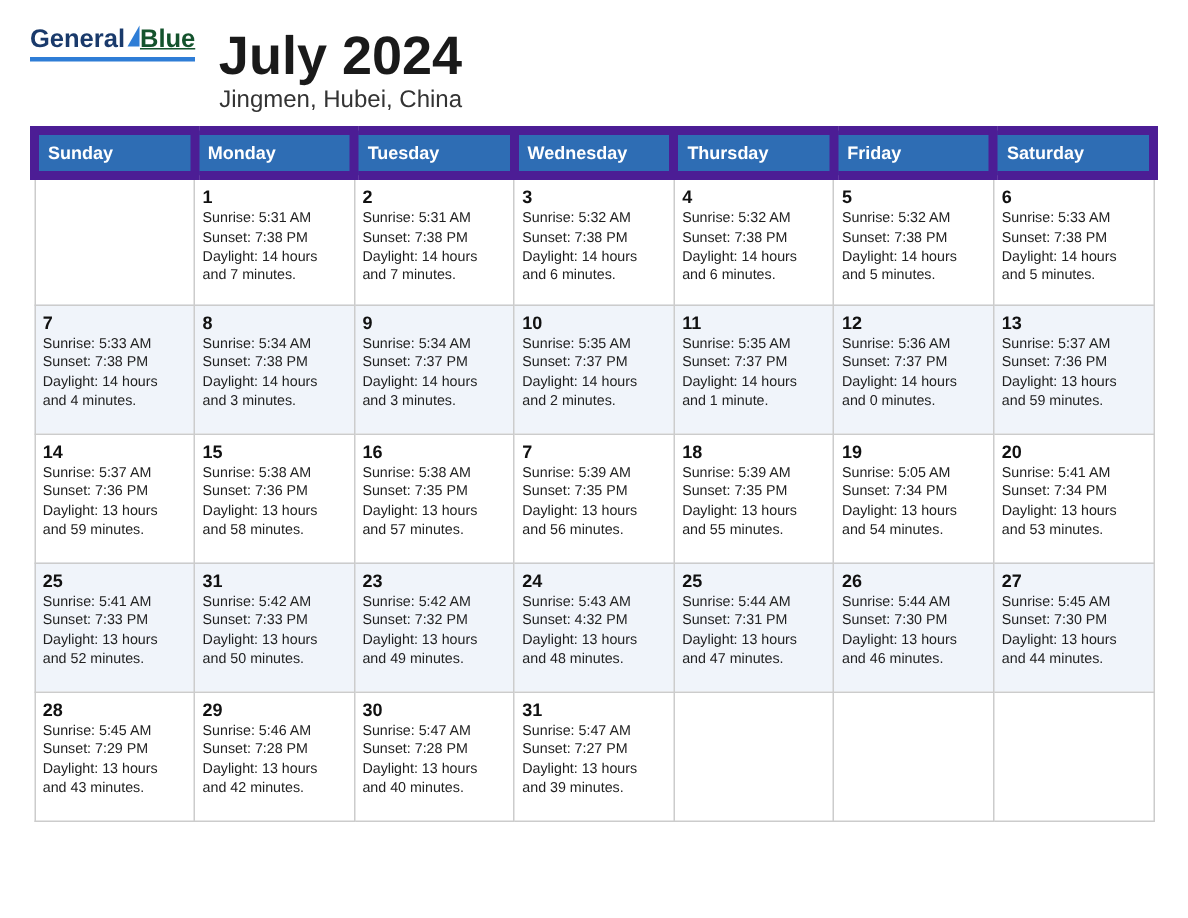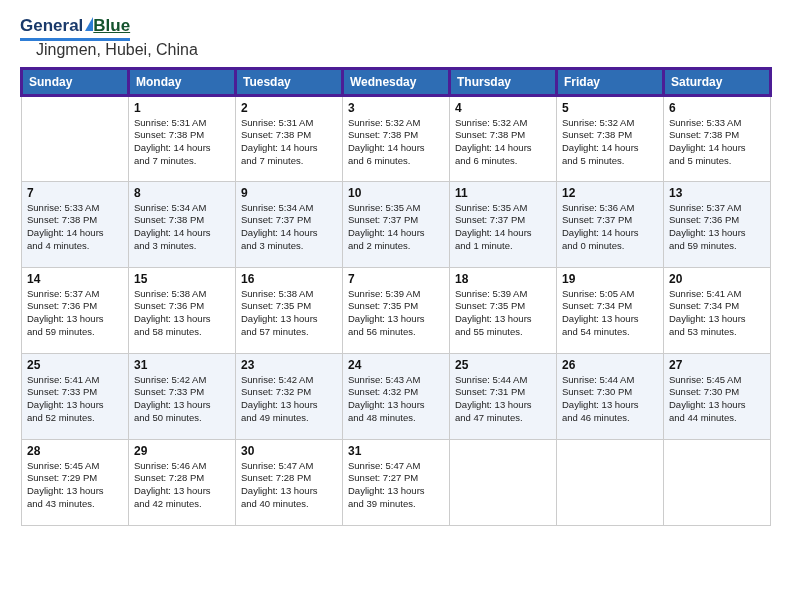--- a/index.html
+++ b/index.html
@@ -11,24 +11,22 @@
       overflow: hidden;
     }
     .page {
       width: 792px;
       height: 612px;
       background: #fff;
       padding: 16px 20px 10px 20px;
     }
     .header {
       display: flex;
-      justify-content: space-between;
       align-items: flex-start;
       margin-bottom: 8px;
-      flex-direction: column;
     }
     .title-area {
       text-align: right;
     }
     .main-title {
       font-size: 36px;
       font-weight: bold;
       color: #1a1a1a;
     }
     .subtitle {
@@ -41,21 +39,21 @@
       border-collapse: collapse;
       font-size: 10px;
     }
     .day-header {
       background: #2e6db4;
       color: #fff;
       font-weight: bold;
       text-align: left;
       padding: 5px 6px;
       font-size: 12px;
-      border: 3px solid #4c1d95;
+      border: 6px solid #4c1d95;
     }
     td {
       border: 1px solid #ccc;
       vertical-align: top;
       padding: 4px 5px;
       width: 106px;
       min-height: 80px;
       height: 86px;
     }
     td.empty {
@@ -127,20 +125,21 @@
     <div class="logo-wrapper">
       <div class="logo-brand">
         <span class="logo-general">General</span>
         <span class="logo-arrow"></span>
           <br>
         <span class="logo-blue">Blue</span>
       </div>
       <div class="logo-underline"></div>
     </div>
     <div class="title-area">
+      <div class="main-title">July 2024</div>
       <div class="subtitle">Jingmen, Hubei, China</div>
     </div>
   </div>
 
   <table>
     <thead>
       <tr class="header-row">
       <th class="day-header">Sunday</th>
           <th class="day-header">Monday</th>
           <th class="day-header">Tuesday</th>

